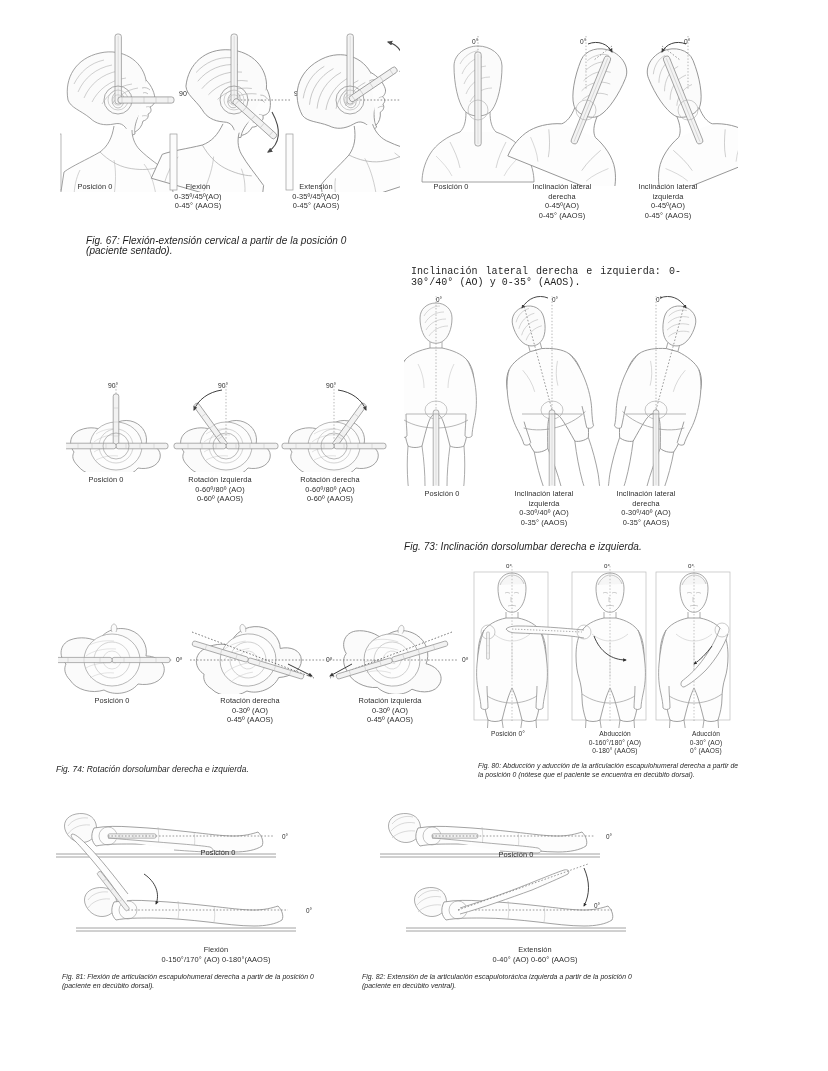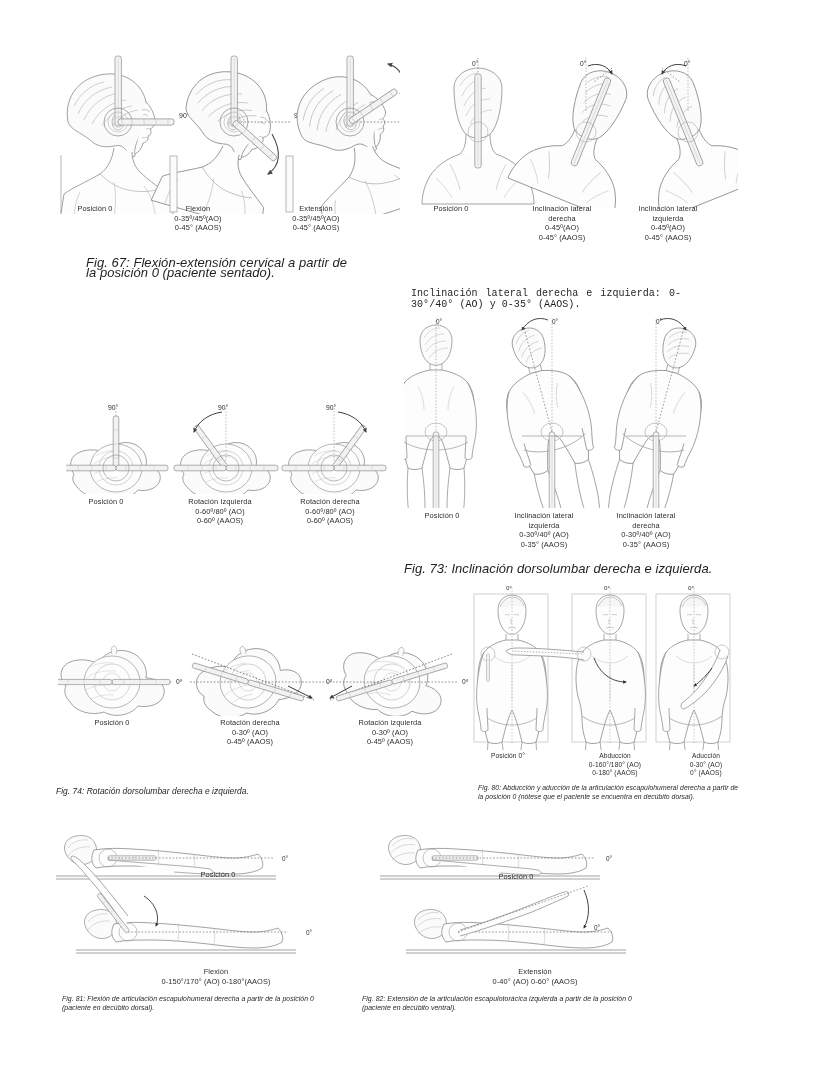--- a/index.html
+++ b/index.html
@@ -6,31 +6,31 @@
   html,body{margin:0;padding:0;}
   body{
     width:828px;height:1071px;
     background:#ffffff;
     font-family:"Liberation Sans", sans-serif;
     color:#222;
     position:relative;
     overflow:hidden;
     -webkit-font-smoothing:antialiased;
   }
-  .page{position:absolute;inset:0;margin-top:22px;}
+  .page{position:absolute;inset:0;}
   .blk{position:absolute;}
 
   
   .lbl{
     font-size:7.4px;color:#2c2c2c;text-align:center;
     line-height:9.6px;letter-spacing:.1px;white-space:nowrap;
   }
   .lbl .t{display:block;}
   .caption{
-    font-size:13px;font-style:italic;color:#1f1f1f;
+    font-size:10px;font-style:italic;color:#1f1f1f;
     line-height:10.4px;letter-spacing:.05px;
   }
   .caption.center{text-align:left;}
   .bodytext{
     font-size:10px;color:#1f1f1f;line-height:11px;
     letter-spacing:.05px;text-align:justify;font-family:Liberation Mono, monospace;
   }
 </style>
 </head>
 <body>

